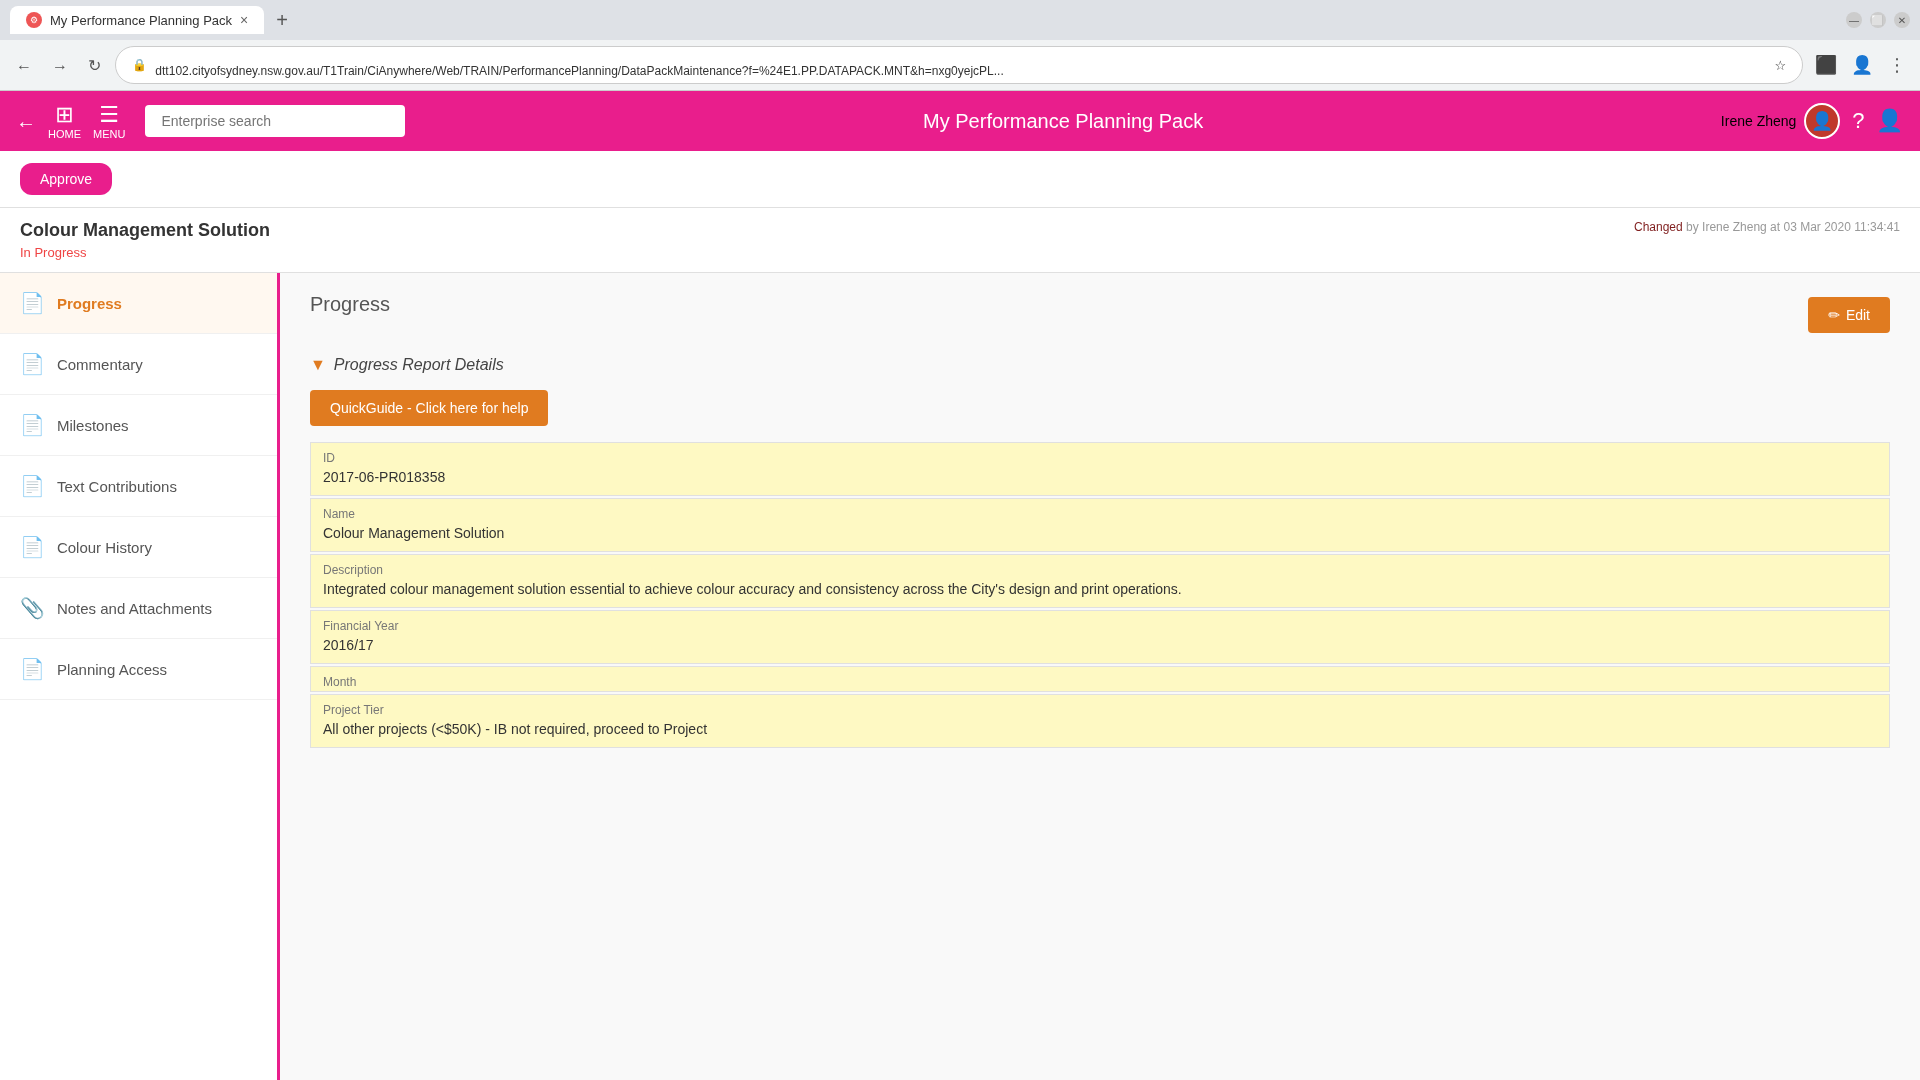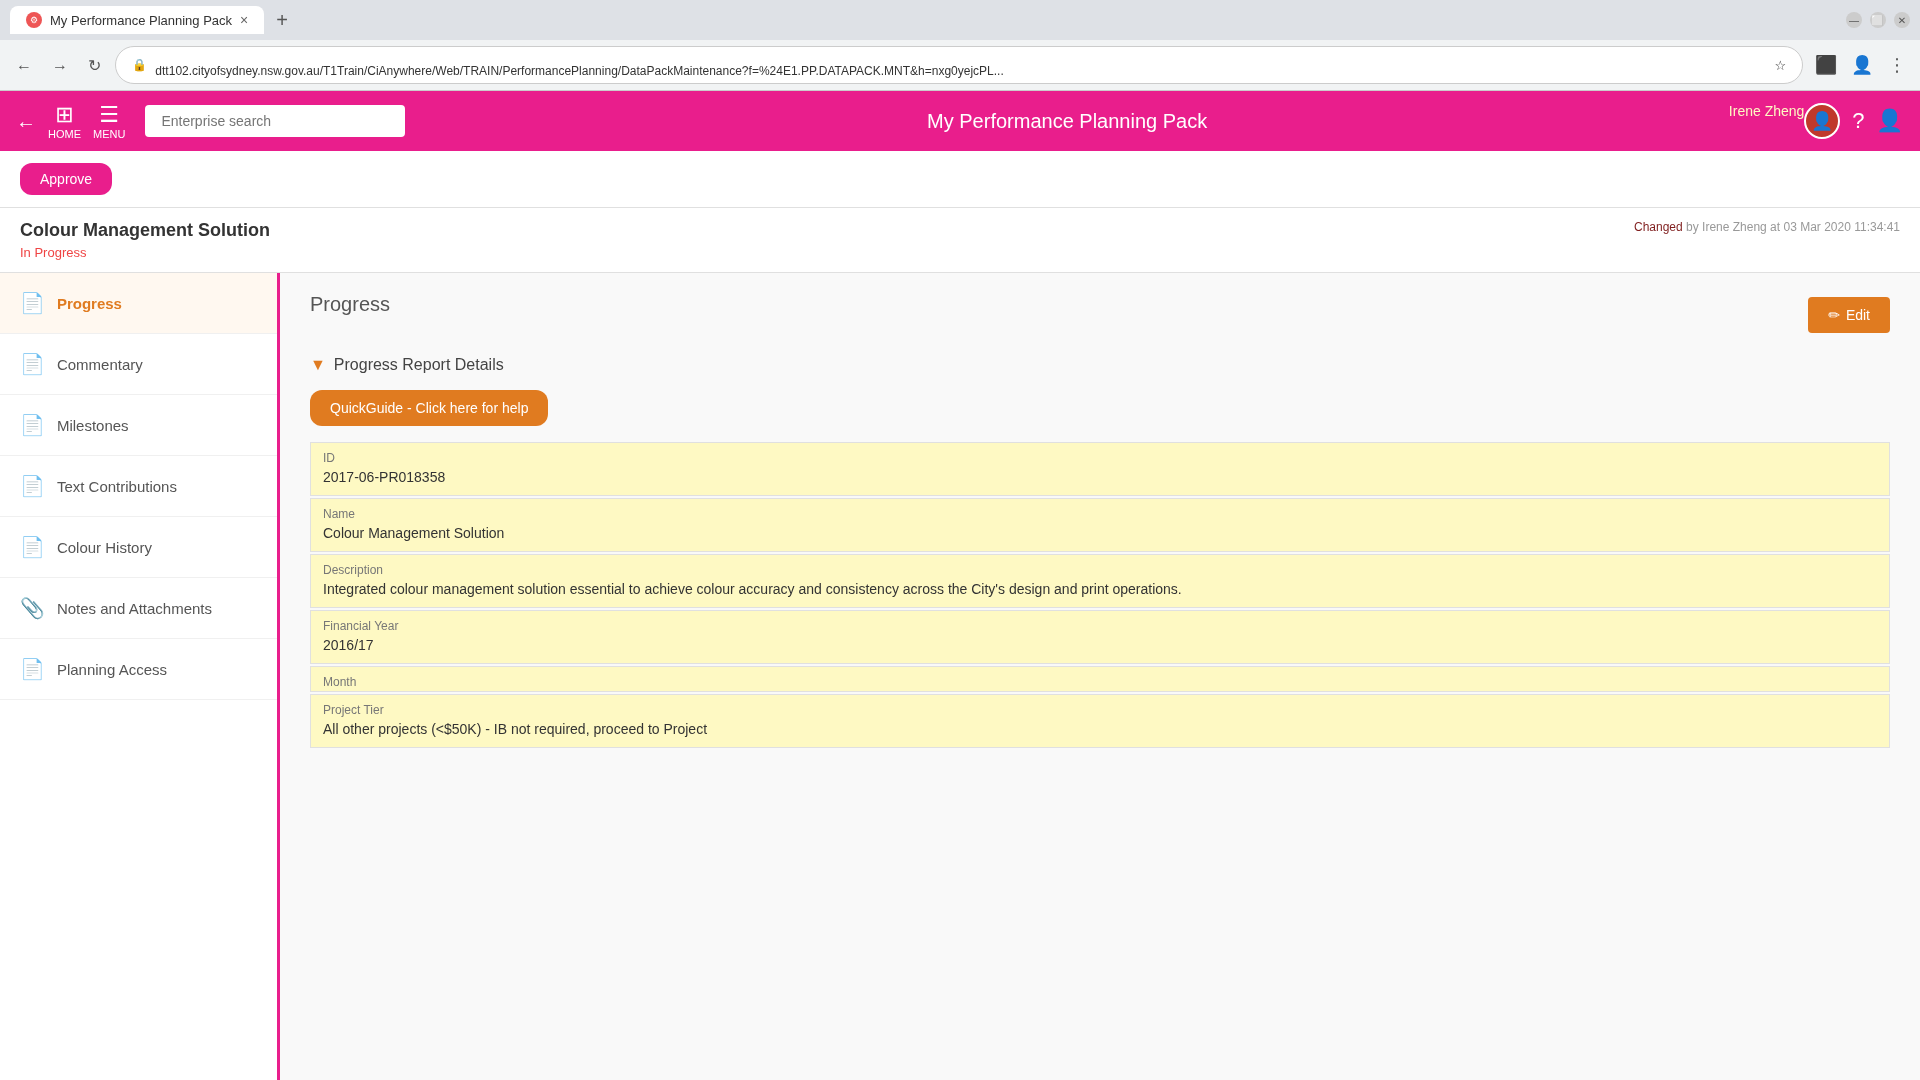--- a/index.html
+++ b/index.html
@@ -25,21 +25,21 @@
 
     
     .app-header { background: #e91e8c; display: flex; align-items: center; padding: 0 16px; height: 60px; gap: 12px; }
     .header-back { color: white; background: none; border: none; font-size: 20px; cursor: pointer; }
     .header-home { display: flex; flex-direction: column; align-items: center; color: white; font-size: 11px; cursor: pointer; }
     .header-home-icon { font-size: 22px; }
     .header-menu { display: flex; flex-direction: column; align-items: center; color: white; font-size: 11px; cursor: pointer; margin-right: 8px; }
     .header-menu-icon { font-size: 22px; }
     .header-search { background: white; border: none; border-radius: 4px; padding: 8px 16px; font-size: 14px; color: #3b82f6; width: 260px; cursor: text; }
     .header-title { flex: 1; text-align: center; color: white; font-size: 20px; font-weight: 500; }
-    .header-user { display: flex; align-items: flex-start; color: #fef9c3; font-size: 14px; }
+    .header-user { display: flex; align-items: center; gap: 8px; color: #000000; font-size: 14px; }
     .header-avatar { width: 36px; height: 36px; border-radius: 50%; background: #c0392b; overflow: hidden; display: flex; align-items: center; justify-content: center; font-size: 18px; border: 2px solid white; }
     .header-icon-btn { color: white; background: none; border: none; font-size: 22px; cursor: pointer; }
 
     
     .main-area { display: flex; height: calc(1080px - 60px - 56px - 32px); }
 
     
     .toolbar { padding: 12px 20px; background: white; border-bottom: 1px solid #e0e0e0; display: flex; align-items: center; gap: 16px; }
     .approve-btn { background: #e91e8c; color: white; border: none; padding: 8px 20px; border-radius: 12px; font-size: 14px; cursor: pointer; font-weight: 500; }
 
@@ -57,23 +57,23 @@
     .sidebar-item-icon { font-size: 20px; color: #aaa; }
     .sidebar-item.active .sidebar-item-icon { color: #e07b20; }
 
     
     .content { flex: 1; overflow-y: auto; padding: 20px 30px; background: #f9f9f9; }
     .section-title { font-size: 20px; color: #555; margin-bottom: 20px; font-weight: 400; }
 
     .subsection { margin-bottom: 24px; }
     .subsection-header { display: flex; align-items: center; gap: 8px; margin-bottom: 16px; }
     .subsection-collapse { color: #e07b20; font-size: 16px; cursor: pointer; }
-    .subsection-title { font-size: 16px; color: #444; font-weight: 500; }
-
-    .quickguide-btn { background: #e07b20; color: white; border: none; padding: 10px 20px; border-radius: 12px; font-size: 14px; cursor: pointer; margin-bottom: 16px; }
+    .subsection-title { font-size: 16px; color: #444; font-weight: 500; font-style: italic; }
+
+    .quickguide-btn { background: #e07b20; color: white; border: none; padding: 10px 20px; border-radius: 4px; font-size: 14px; cursor: pointer; margin-bottom: 16px; }
 
     .form-field { background: #fef9c3; border: 1px solid #e0e0e0; margin-bottom: 2px; }
     .field-label { font-size: 12px; color: #777; padding: 8px 12px 2px; }
     .field-value { font-size: 14px; color: #333; padding: 2px 12px 10px; }
 
     .edit-btn { background: #e07b20; color: white; border: none; padding: 10px 20px; border-radius: 4px; font-size: 14px; cursor: pointer; display: flex; align-items: center; gap: 6px; }
 
     .content-header { display: flex; justify-content: space-between; align-items: center; margin-bottom: 20px; }
   </style>
 </head>

